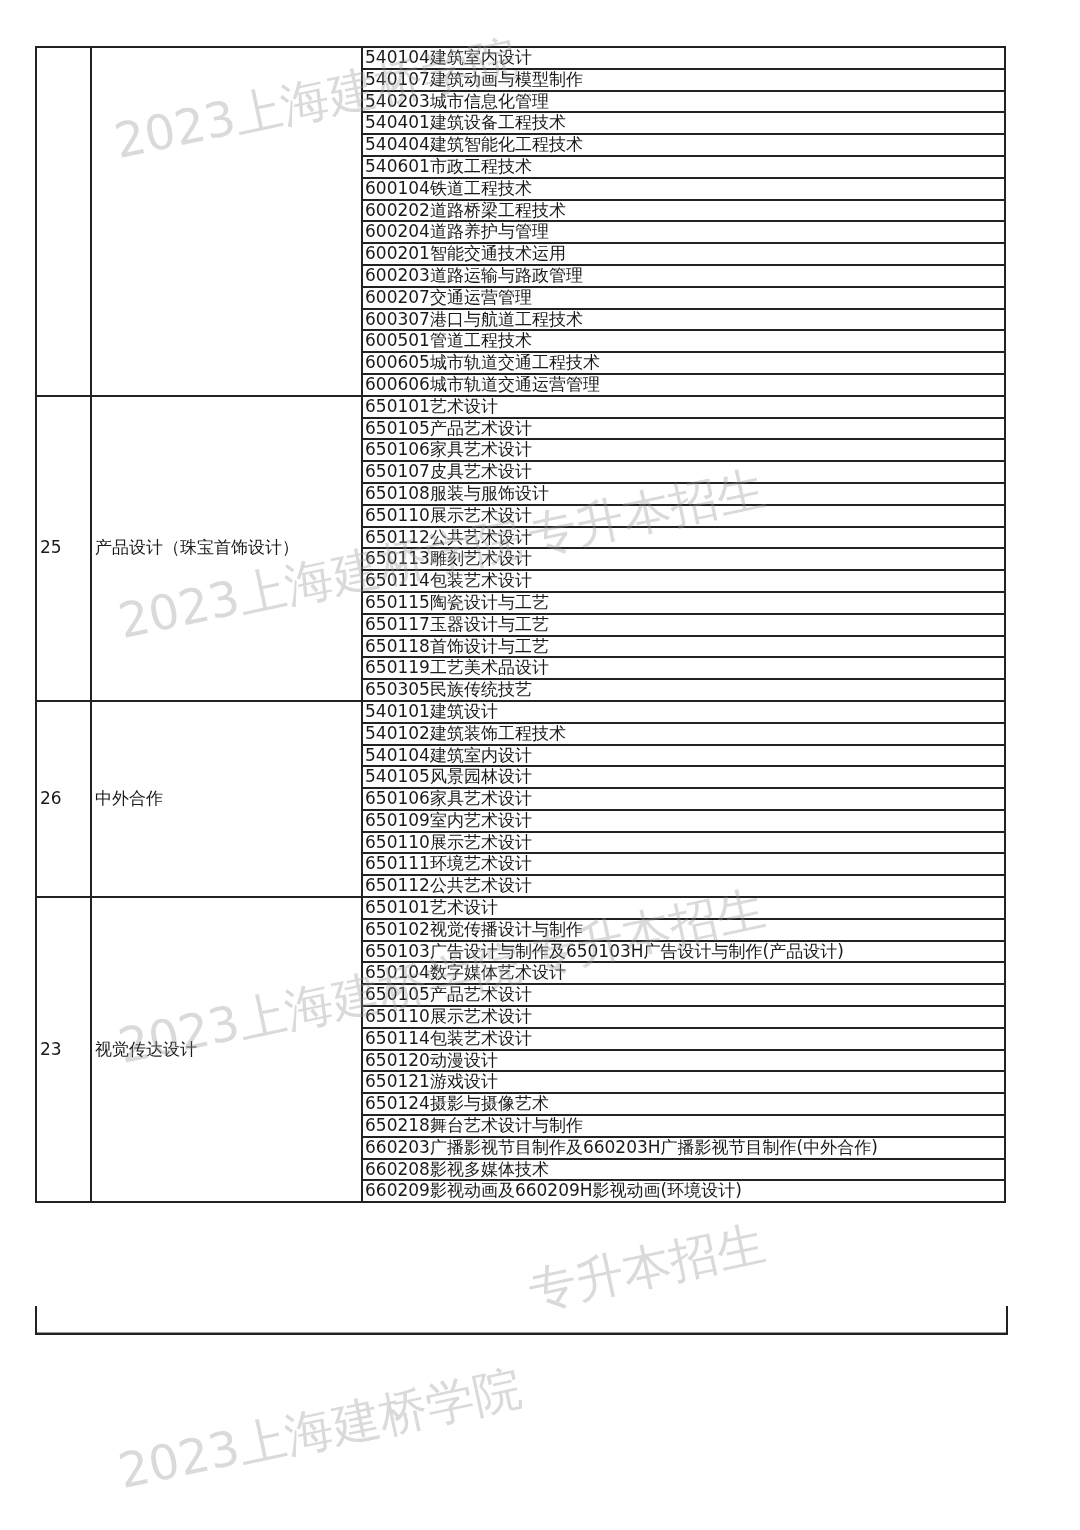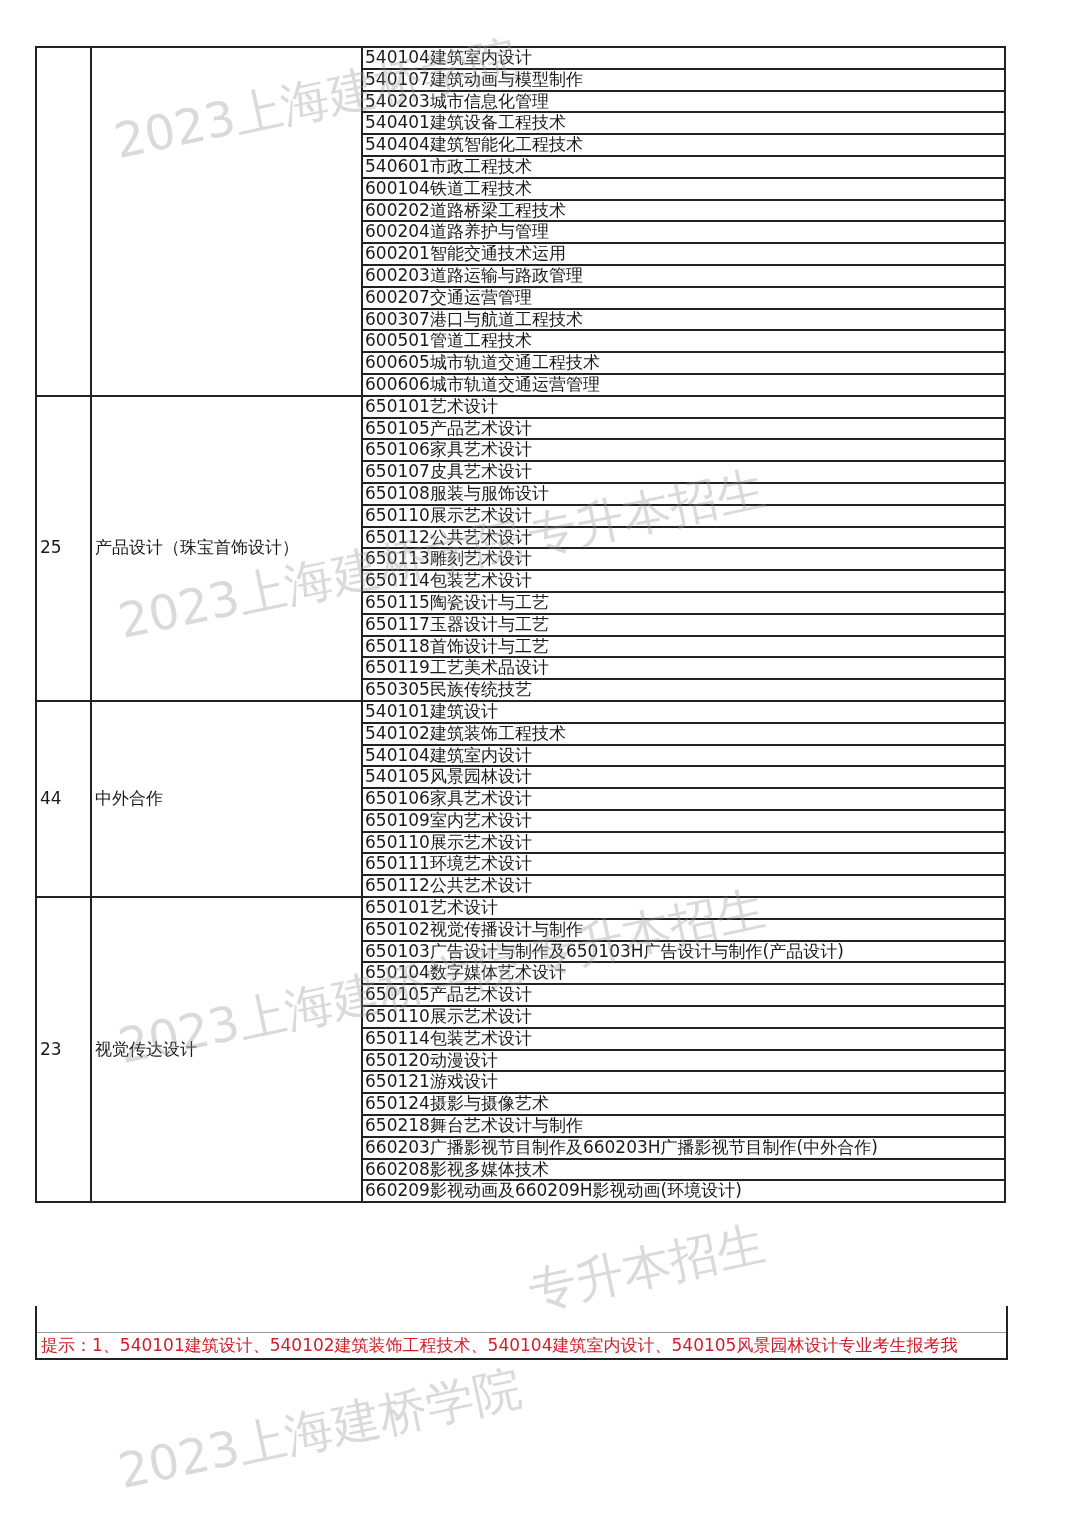--- a/index.html
+++ b/index.html
@@ -119,21 +119,21 @@
         <tr>
           <td class="major">650118首饰设计与工艺</td>
         </tr>
         <tr>
           <td class="major">650119工艺美术品设计</td>
         </tr>
         <tr>
           <td class="major">650305民族传统技艺</td>
         </tr>
         <tr>
-          <td class="no" rowspan="9">44</td>
+          <td class="no" rowspan="9">26</td>
           <td class="name" rowspan="9">中外合作</td>
           <td class="major">540101建筑设计</td>
         </tr>
         <tr>
           <td class="major">540102建筑装饰工程技术</td>
         </tr>
         <tr>
           <td class="major">540104建筑室内设计</td>
         </tr>
         <tr>
@@ -197,21 +197,20 @@
         </tr>
         <tr>
           <td class="major">660209影视动画及660209H影视动画(环境设计)</td>
         </tr>
       </tbody>
   </table>
 
   <div class="notes">
     <div class="note-blank"></div>
     <div class="note">
-      <div>提示：1、540101建筑设计、540102建筑装饰工程技术、540104建筑室内设计、540105风景园林设计专业考生报考我</div>
     </div>
   </div>
 
   <div class="watermark" style="left:118px; top:110px; transform:rotate(-12deg);">2023上海建桥学院</div>
   <div class="watermark" style="left:122px; top:590px; transform:rotate(-12deg);">2023上海建桥学院</div>
   <div class="watermark" style="left:532px; top:505px; transform:rotate(-12deg);">专升本招生</div>
   <div class="watermark" style="left:122px; top:1015px; transform:rotate(-12deg);">2023上海建桥学院</div>
   <div class="watermark" style="left:532px; top:925px; transform:rotate(-12deg);">专升本招生</div>
   <div class="watermark" style="left:532px; top:1260px; transform:rotate(-12deg);">专升本招生</div>
   <div class="watermark" style="left:122px; top:1440px; transform:rotate(-12deg);">2023上海建桥学院</div>

